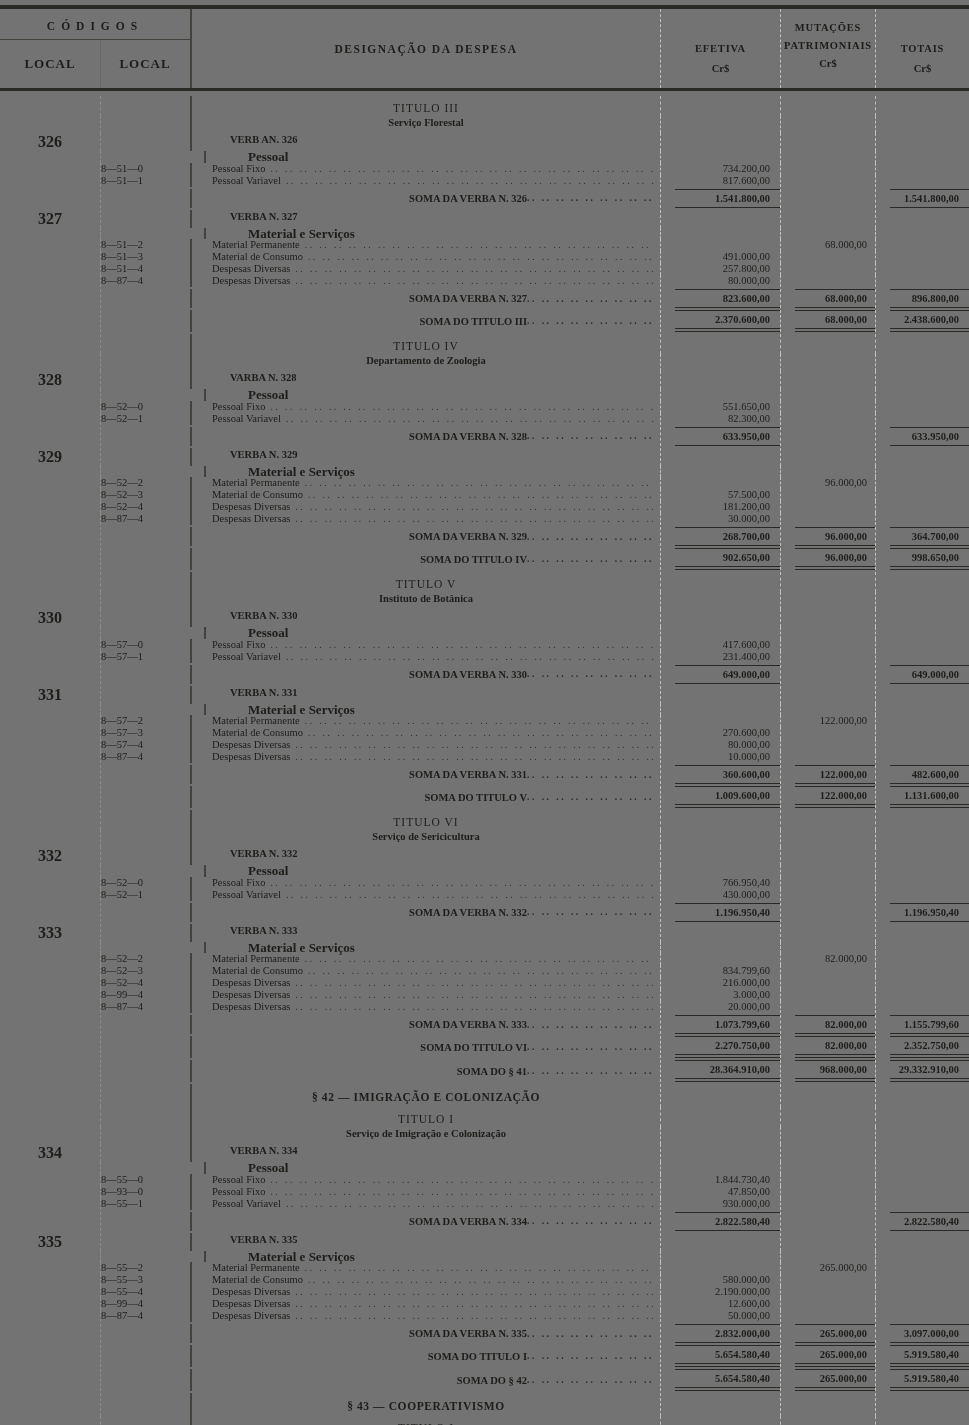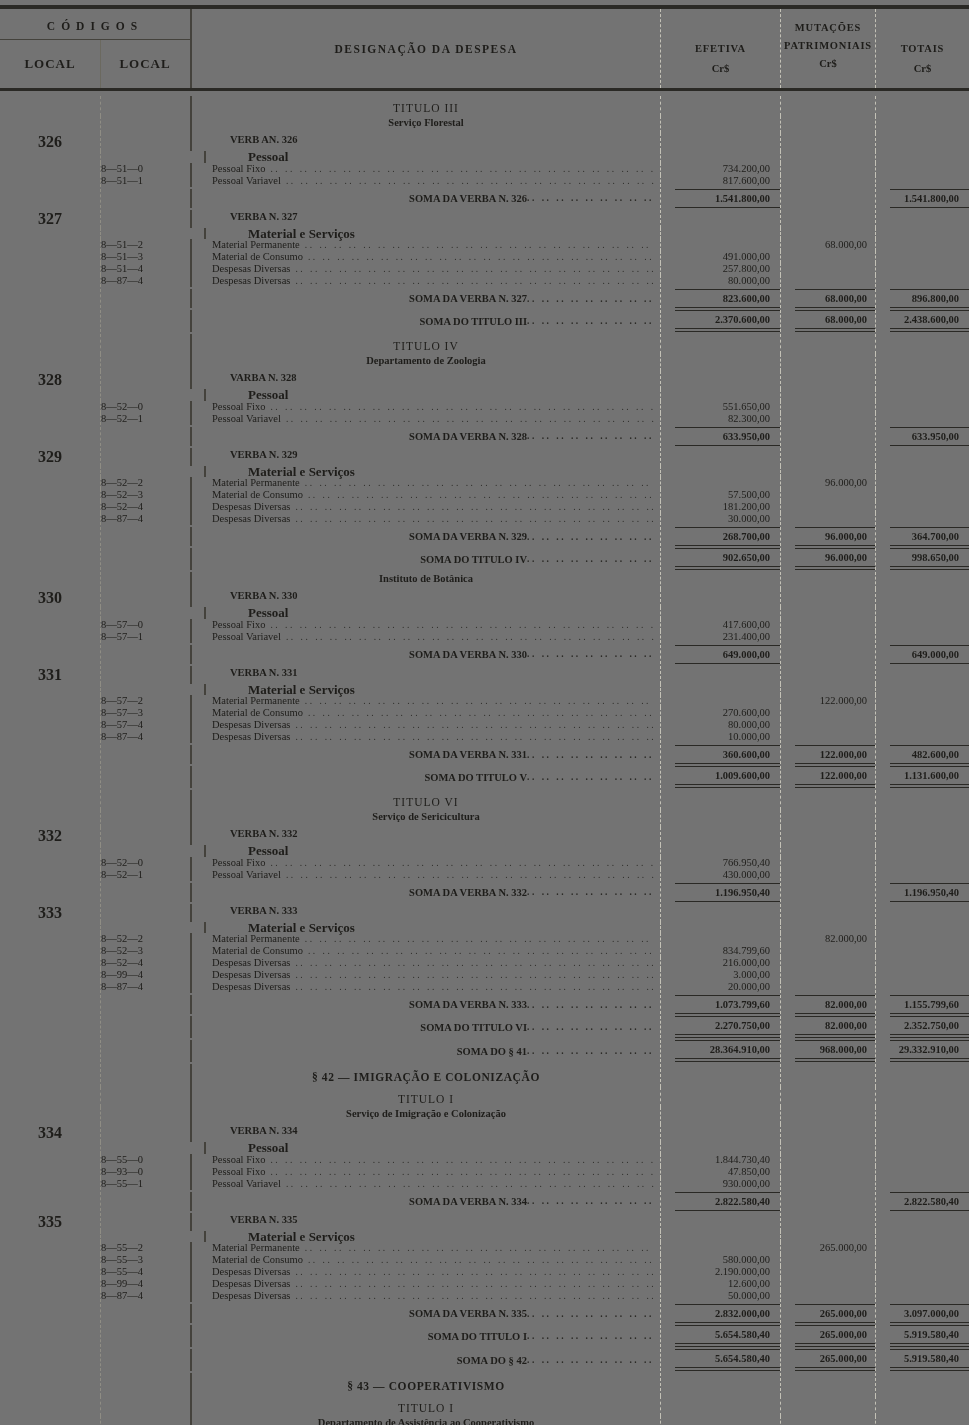--- a/index.html
+++ b/index.html
@@ -437,20 +437,30 @@
         <div class="cell c-money c-e">
           <div class="rulebox">902.650,00</div>
         </div>
         <div class="cell c-money c-m">
           <div class="rulebox">96.000,00</div>
         </div>
         <div class="cell c-money c-t">
           <div class="rulebox">998.650,00</div>
         </div>
       </div>
+      <div class="grid-row row-titulo">
+        <div class="cell c-local"></div>
+        <div class="cell c-geral"></div>
+        <div class="cell c-desig">
+          <div class="lbl">TITULO V</div>
+        </div>
+        <div class="cell c-money c-e"></div>
+        <div class="cell c-money c-m"></div>
+        <div class="cell c-money c-t"></div>
+      </div>
       <div class="grid-row row-subtitulo">
         <div class="cell c-local"></div>
         <div class="cell c-geral"></div>
         <div class="cell c-desig">
           <div class="lbl">Instituto de Botânica</div>
         </div>
         <div class="cell c-money c-e"></div>
         <div class="cell c-money c-m"></div>
         <div class="cell c-money c-t"></div>
       </div>

